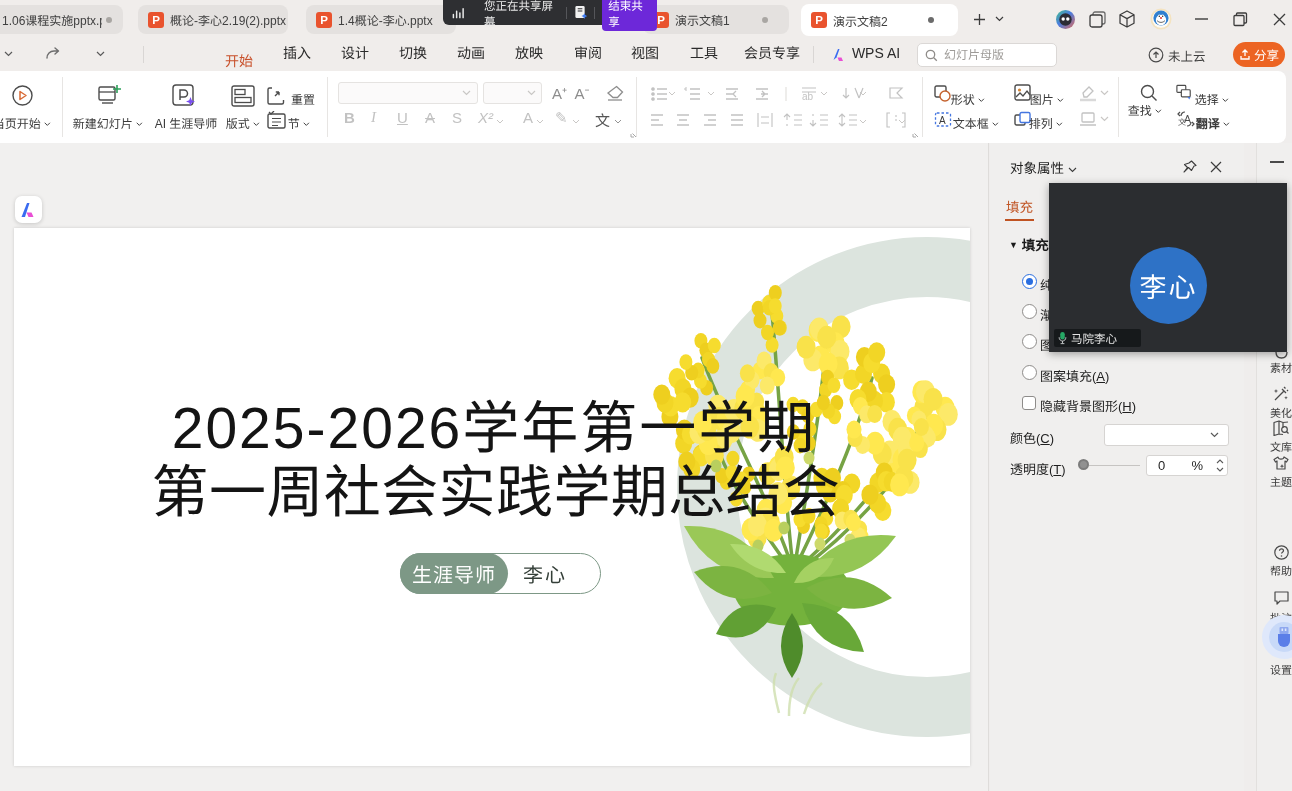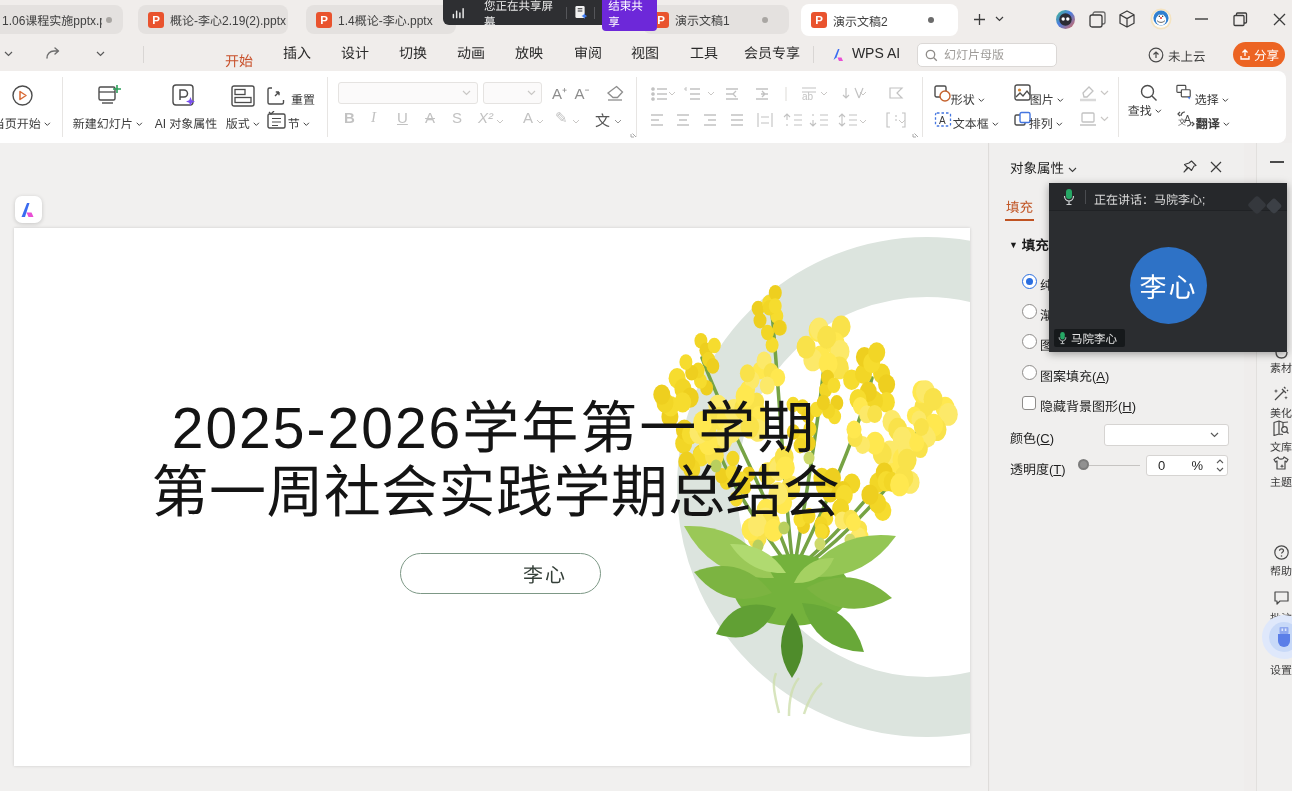--- a/index.html
+++ b/index.html
@@ -61,21 +61,21 @@
 
   
   #sidebar { position:absolute; left:1244px; top:143px; width:48px; height:648px; background:#f0efee; border-left:1px solid #e2e0de;margin-left:12px; }
   .sbitem { position:absolute; left:0; width:48px; text-align:center; font-size:11px; color:#3d3d3d; }
 
   
   #overlay { position:absolute; left:1049px; top:183px; width:238px; height:169px; background:#2b2d30; z-index:70; box-shadow:0 2px 8px rgba(0,0,0,0.35); }
   #ovtop { position:absolute; left:0; top:0; width:238px; height:28px; background:#26282b; border-bottom:1px solid #202225; }
   #ovtop .t { position:absolute; left:45px; top:7px; font-size:12px; color:#d9d9d9; }
   #avatar { position:absolute; left:81px; top:64px; width:77px; height:77px; border-radius:50%; background:#2e72c6; color:#fff; font-size:27px; display:flex; align-items:center; justify-content:center; letter-spacing:2px; }
-  #ovlabel { position:absolute; left:5px; top:146px; height:18px; background:rgba(18,20,22,0.8); border-radius:2px; display:flex; align-items:center; padding:0 8px 0 4px; color:#e3e3e3; font-size:11.5px; gap:4px; }
+  #ovlabel { position:absolute; left:5px; top:146px; height:18px; background:rgba(18,20,22,0.8); border-radius:2px; display:flex; align-items:center; padding:0 24px 0 4px; color:#e3e3e3; font-size:11.5px; gap:4px; }
 </style>
 </head>
 <body>
 
 <div id="tabbar">
   <div class="tab" style="left:-10px; width:133px; padding-left:12px;">
       <span style="display:inline-block;max-width:100px;overflow:hidden;white-space:nowrap;">1.06课程实施pptx.p</span>
       <span class="tabdot" style="margin-left:4px;"></span>
     </div>
   <div class="tab" style="left:138px; width:150px;"><span class="picon">P</span>概论-李心2.19(2).pptx</div>
@@ -231,21 +231,21 @@
     </svg>
   <div class="tlab" style="left:108px;top:43px;">新建幻灯片 <svg class="chev" viewBox="0 0 8 6">
         <path d="M1 1l3 3 3-3" stroke="#3b3b3b" stroke-width="1.1" fill="none"></path>
       </svg></div>
 
   <svg class="abs" style="left:172px;top:13px;" width="26" height="25" viewBox="0 0 26 25">
       <rect x="1" y="1" width="20" height="20" rx="3" stroke="#4c4c4c" stroke-width="1.4" fill="none"></rect>
       <path d="M8 16V6h4a3.5 3.5 0 010 7H8" stroke="#4c4c4c" stroke-width="1.5" fill="none"></path>
       <path d="M18.5 13l1.3 3.2 3.2 1.3-3.2 1.3-1.3 3.2-1.3-3.2-3.2-1.3 3.2-1.3z" fill="#7a4ff0"></path>
     </svg>
-  <div class="tlab" style="left:186px;top:43px;">AI 对象属性</div>
+  <div class="tlab" style="left:186px;top:43px;">AI 生涯导师</div>
 
   <svg class="abs" style="left:231px;top:14px;" width="24" height="22" viewBox="0 0 24 22">
       <rect x="1" y="1" width="22" height="20" rx="2" stroke="#4c4c4c" stroke-width="1.4" fill="none"></rect>
       <rect x="4" y="4.5" width="10" height="5" fill="none" stroke="#4c4c4c" stroke-width="1.3"></rect>
       <rect x="4" y="12.5" width="16" height="5" fill="none" stroke="#4c4c4c" stroke-width="1.3"></rect>
     </svg>
   <div class="tlab" style="left:243px;top:43px;">版式 <svg class="chev" viewBox="0 0 8 6">
         <path d="M1 1l3 3 3-3" stroke="#3b3b3b" stroke-width="1.1" fill="none"></path>
       </svg></div>
 
@@ -680,20 +680,21 @@
         <path d="M788 375 Q801.0 422.3 850 424 Q837.0 376.7 788 375 Z" fill="#68a838"></path>
         <path d="M792 360 Q831.4 395.8 878 370 Q838.6 334.2 792 360 Z" fill="#7cb441"></path>
         <path d="M790 348 Q848.0 355.5 882 308 Q824.0 300.5 790 348 Z" fill="#94c654"></path>
         <path d="M772 345 Q752.3 314.5 716 316 Q735.7 346.5 772 345 Z" fill="#b0da70"></path>
         <path d="M780 355 Q808.5 356.1 820 330 Q791.5 328.9 780 355 Z" fill="#a5d162"></path>
       </g>
     <text x="480" y="220" text-anchor="middle" font-size="57" letter-spacing="2" fill="#141414">2025-2026学年第一学期</text>
     <text x="482" y="284" text-anchor="middle" font-size="57" letter-spacing="0.4" fill="#141414">第一周社会实践学期总结会</text>
   </svg>
   <div id="pill">
+      <div class="lt">生涯导师</div>
       <div class="rt">李心</div>
     </div>
 </div>
 
 <div id="panel">
   <div class="hd">对象属性 <svg width="9" height="6" viewBox="0 0 9 6" style="display:inline">
         <path d="M1 1l3.5 3.5L8 1" stroke="#3c3c3c" stroke-width="1.1" fill="none"></path>
       </svg></div>
   <svg class="abs" style="left:193px;top:17px;" width="14" height="14" viewBox="0 0 14 14">
       <path d="M8.5 1l4.5 4.5-2 .5-2.5 4.5-3-3L1 12l3.5-4.5-3-3L6 3z" stroke="#3c3c3c" stroke-width="1.1" fill="none" stroke-linejoin="round"></path>
@@ -767,32 +768,20 @@
   <svg class="abs" style="left:17px;top:483px;" width="20" height="22" viewBox="0 0 20 22">
       <path d="M4 8h12v7a6 6 0 01-6 6 6 6 0 01-6-6z" fill="#5b7ee8"></path>
       <rect x="5.5" y="1" width="9" height="7" rx="1" fill="#8fa8ef"></rect>
       <rect x="7.5" y="2.5" width="1.6" height="2.5" fill="#dfe8fb"></rect>
       <rect x="10.8" y="2.5" width="1.6" height="2.5" fill="#dfe8fb"></rect>
     </svg>
   <div class="sbitem" style="top:518px;">设置</div>
 </div>
 
 <div id="overlay">
-  <div id="ovtop">
-    <svg class="abs" style="left:14px;top:5px;" width="12" height="18" viewBox="0 0 12 18">
-        <rect x="3" y="1" width="6" height="10" rx="3" fill="#26a765"></rect>
-        <path d="M1.5 8c0 3 2 5 4.5 5s4.5-2 4.5-5M6 13v3M3.5 16.5h5" stroke="#cfd2d4" stroke-width="1.2" fill="none"></path>
-      </svg>
-    <div class="abs" style="left:36px;top:7px;width:1px;height:14px;background:#4a4c50;"></div>
-    <div class="t">正在讲话：马院李心;</div>
-    <svg class="abs" style="left:199px;top:11px;" width="42" height="20" viewBox="0 0 42 20">
-        <rect x="2" y="4" width="14" height="14" rx="3" transform="rotate(-45 9 11)" fill="#35383d"></rect>
-        <rect x="20" y="6" width="12" height="12" rx="3" transform="rotate(-45 26 12)" fill="#3c4046"></rect>
-      </svg>
-  </div>
   <div id="avatar">李心</div>
   <div id="ovlabel">
     <svg width="9" height="14" viewBox="0 0 12 18">
         <rect x="3" y="1" width="6" height="10" rx="3" fill="#26a765"></rect>
         <path d="M1.5 8c0 3 2 5 4.5 5s4.5-2 4.5-5M6 13v3M3.5 16.5h5" stroke="#cfd2d4" stroke-width="1.2" fill="none"></path>
       </svg>
     马院李心
   </div>
 </div>
 

